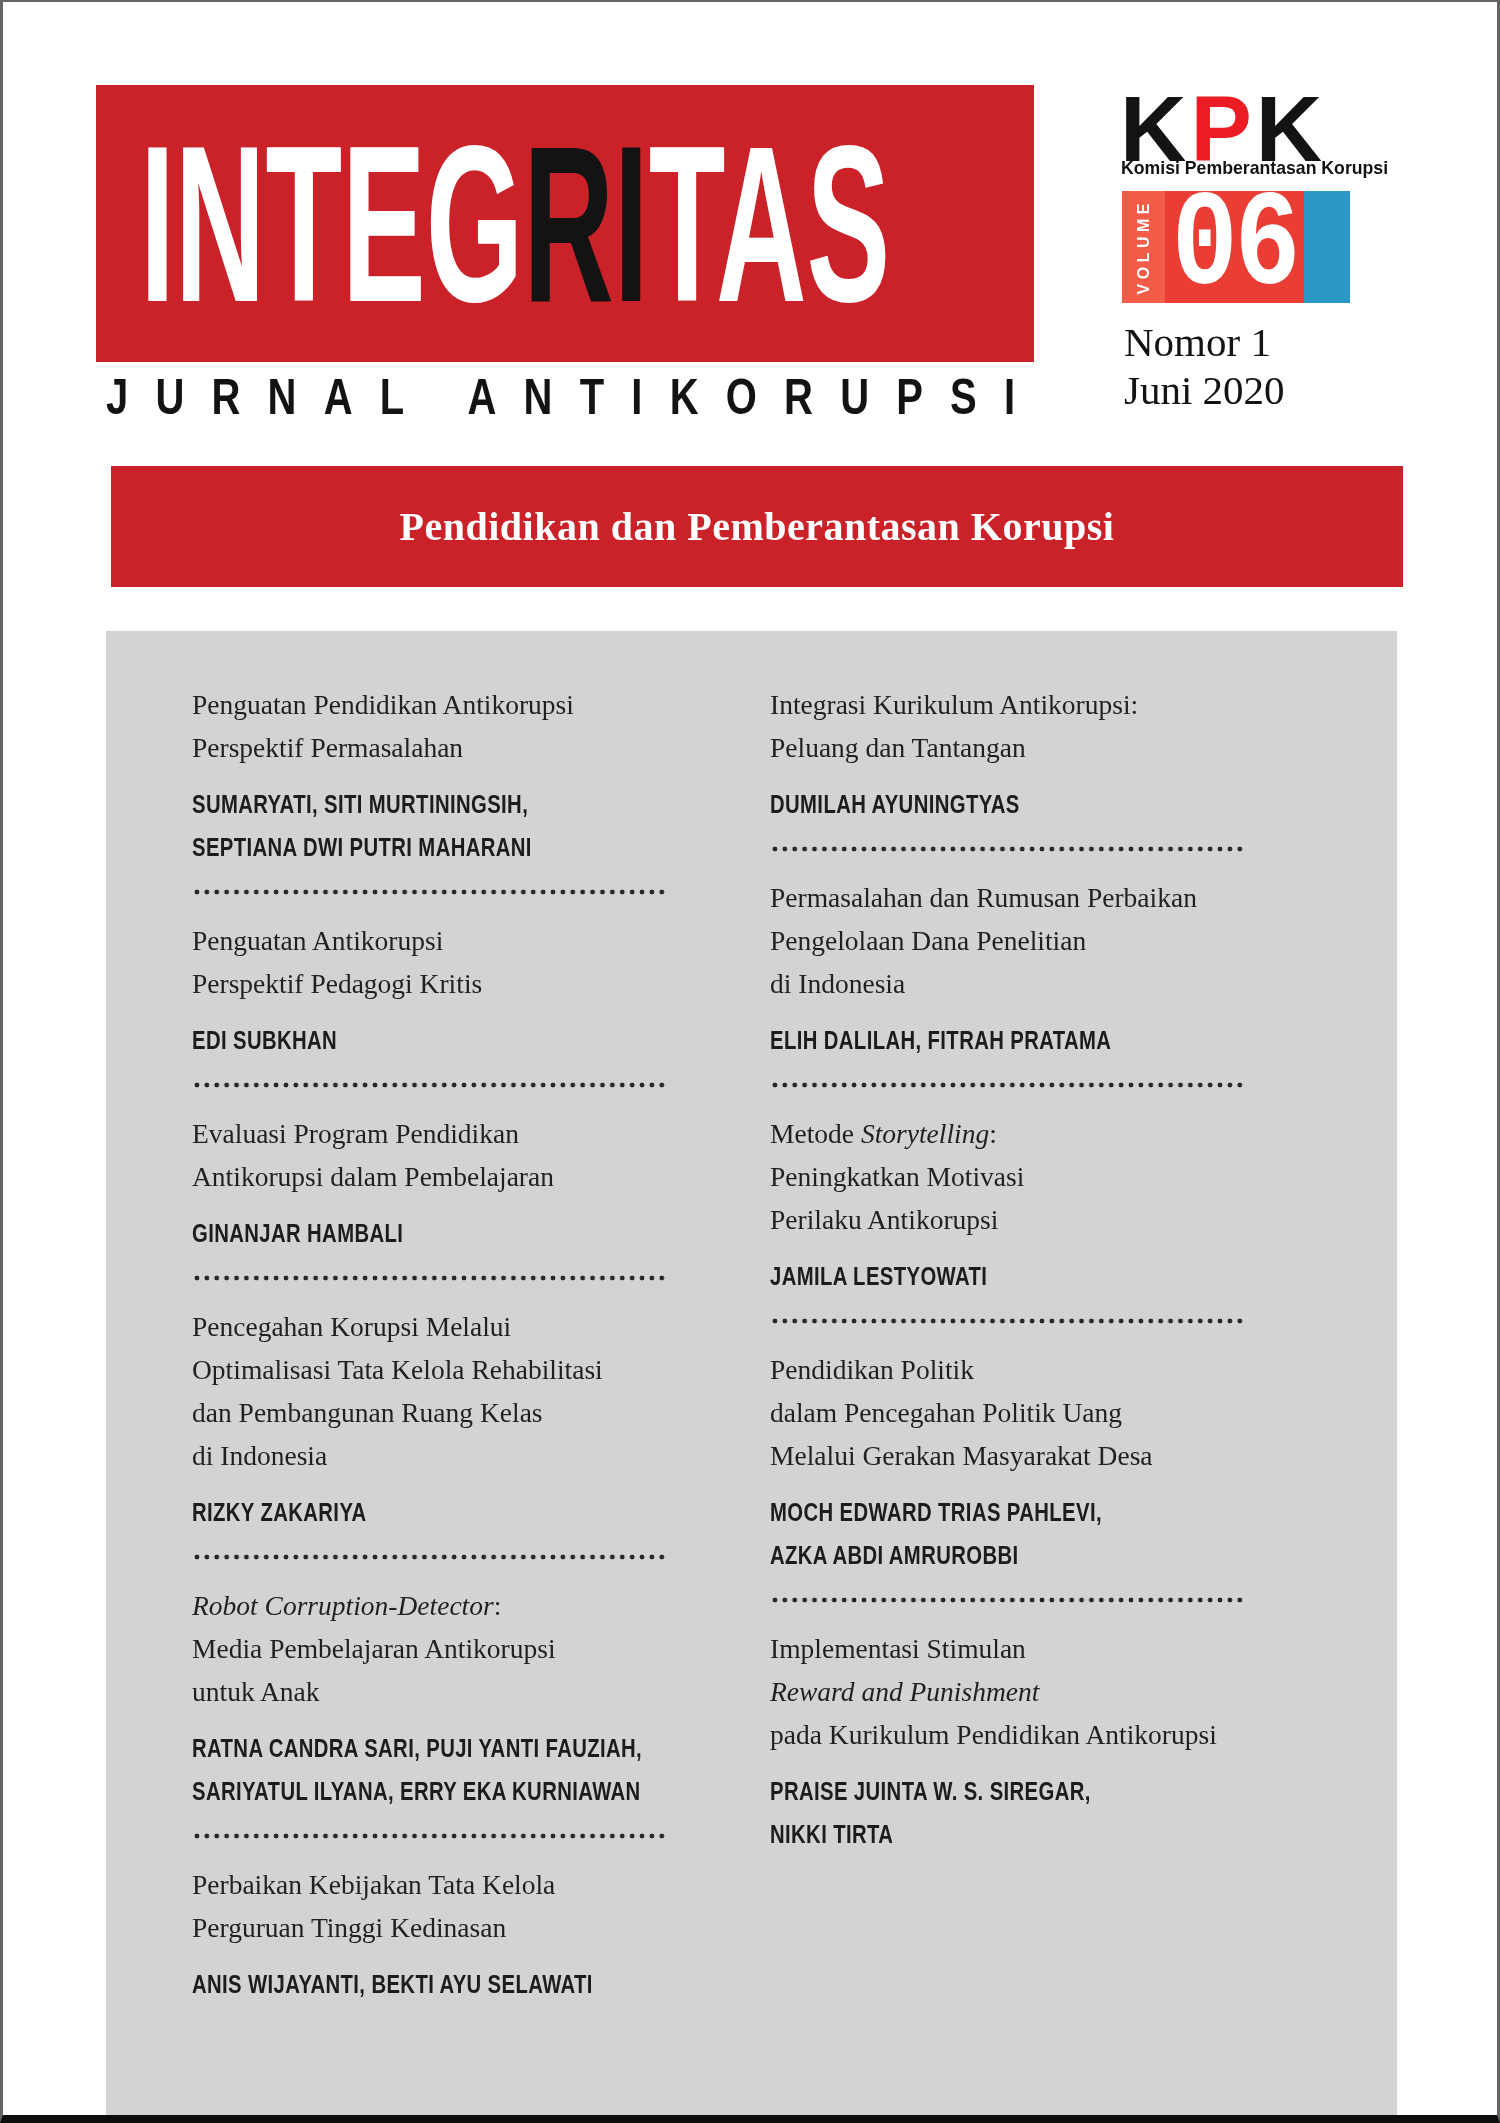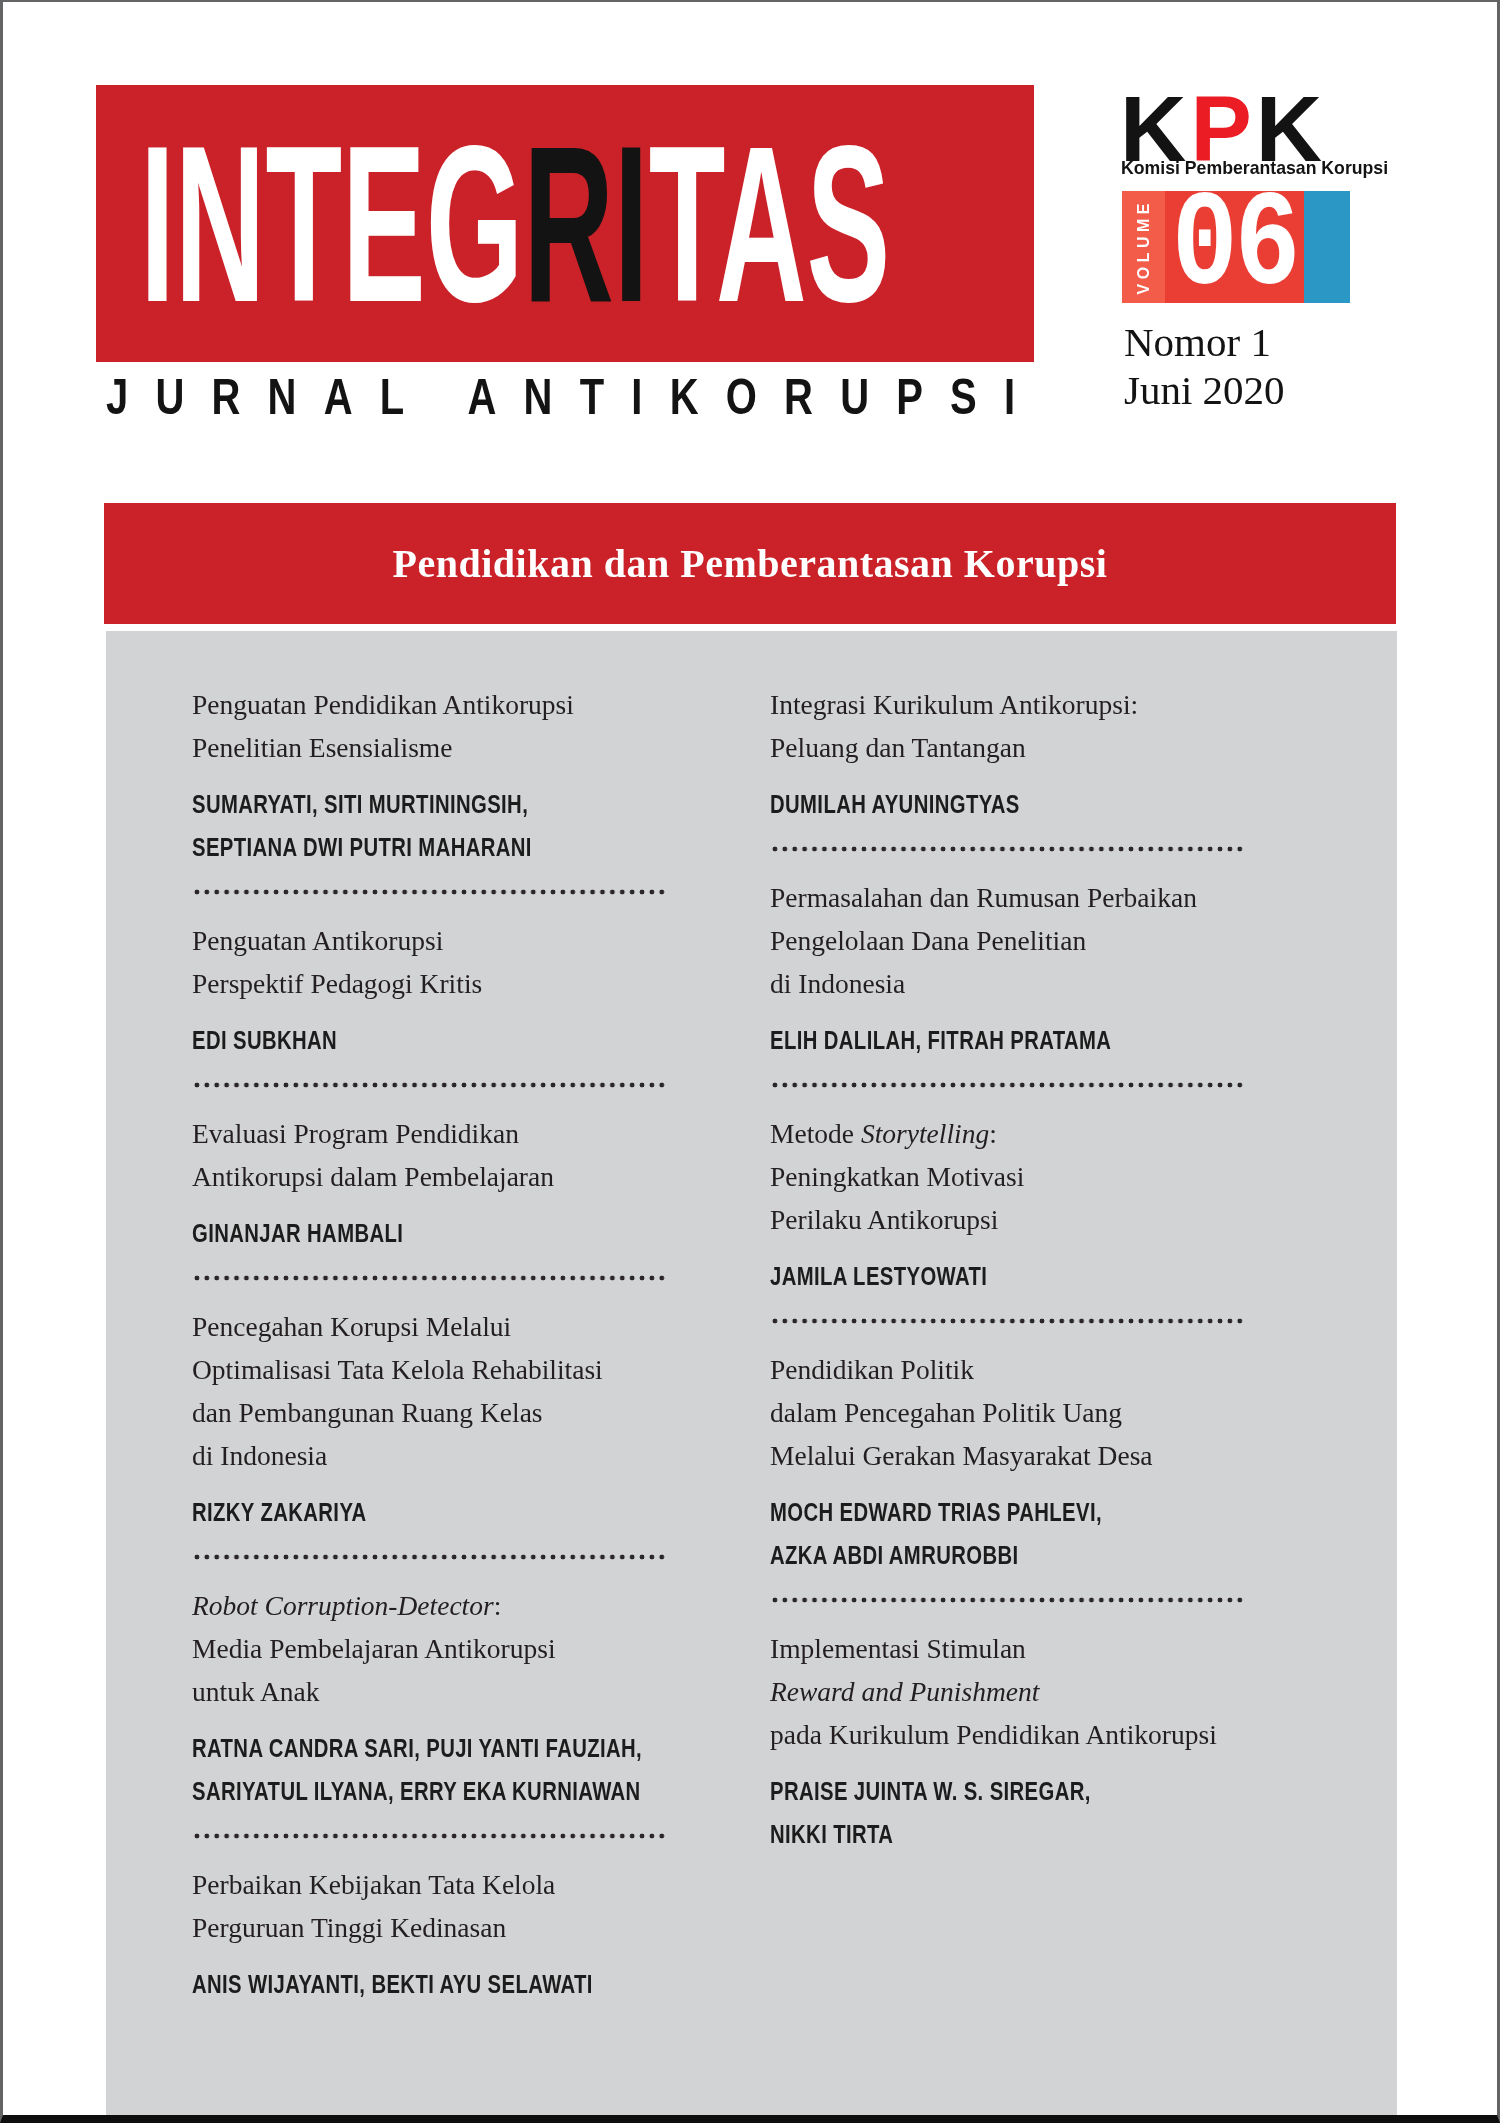--- a/index.html
+++ b/index.html
@@ -45,22 +45,22 @@
   .volume-number {
     color:#ffffff; font-weight:700; font-size:136px; line-height:1; letter-spacing:-4px;
     transform:scaleX(0.81); transform-origin:center center;
   }
   .volume-stripe { flex:1; background:#2b97c4; }
 
   .issue { position:absolute; left:1121px; top:316px; font-family:"Liberation Serif", serif; font-size:41px; line-height:48px; color:#131313; }
 
   
   .theme-bar {
-    position:absolute; left:101px; top:464px; width:1292px; height:121px; background:#cb2229;
-    display:flex; align-items:center; justify-content:center;margin-top:37px;
+    position:absolute; left:108px; top:464px; width:1292px; height:121px; background:#cb2229;
+    display:flex; align-items:center; justify-content:center;
   }
   .theme-title { font-family:"Liberation Serif", serif; font-weight:700; font-size:40px; color:#ffffff; letter-spacing:0.5px; }
 
   
   .toc {
     position:absolute; left:103px; top:629px; width:1291px; height:1752px; background:#d2d3d5;
     box-sizing:border-box; padding:52px 0 0 86px; display:flex; gap:102px;
   }
   .toc-col { width:476px; }
   .entry-title { margin-bottom:14px; }
@@ -114,21 +114,21 @@
 
   <div class="theme-bar">
     <span class="theme-title">Pendidikan dan Pemberantasan Korupsi</span>
   </div>
 
   <main class="toc">
     <section class="toc-col">
         <article class="toc-entry">
           <div class="entry-title">
             <div class="title-line"><span>Penguatan Pendidikan Antikorupsi</span></div>
-            <div class="title-line"><span>Penelitian Esensialisme</span></div>
+            <div class="title-line"><span>Perspektif Permasalahan</span></div>
           </div>
           <div class="entry-authors">
             <div class="author-line">SUMARYATI, SITI MURTININGSIH,</div>
             <div class="author-line">SEPTIANA DWI PUTRI MAHARANI</div>
           </div>
           <div class="dotted-divider"></div>
         </article>
         <article class="toc-entry">
           <div class="entry-title">
             <div class="title-line"><span>Penguatan Antikorupsi</span></div>

